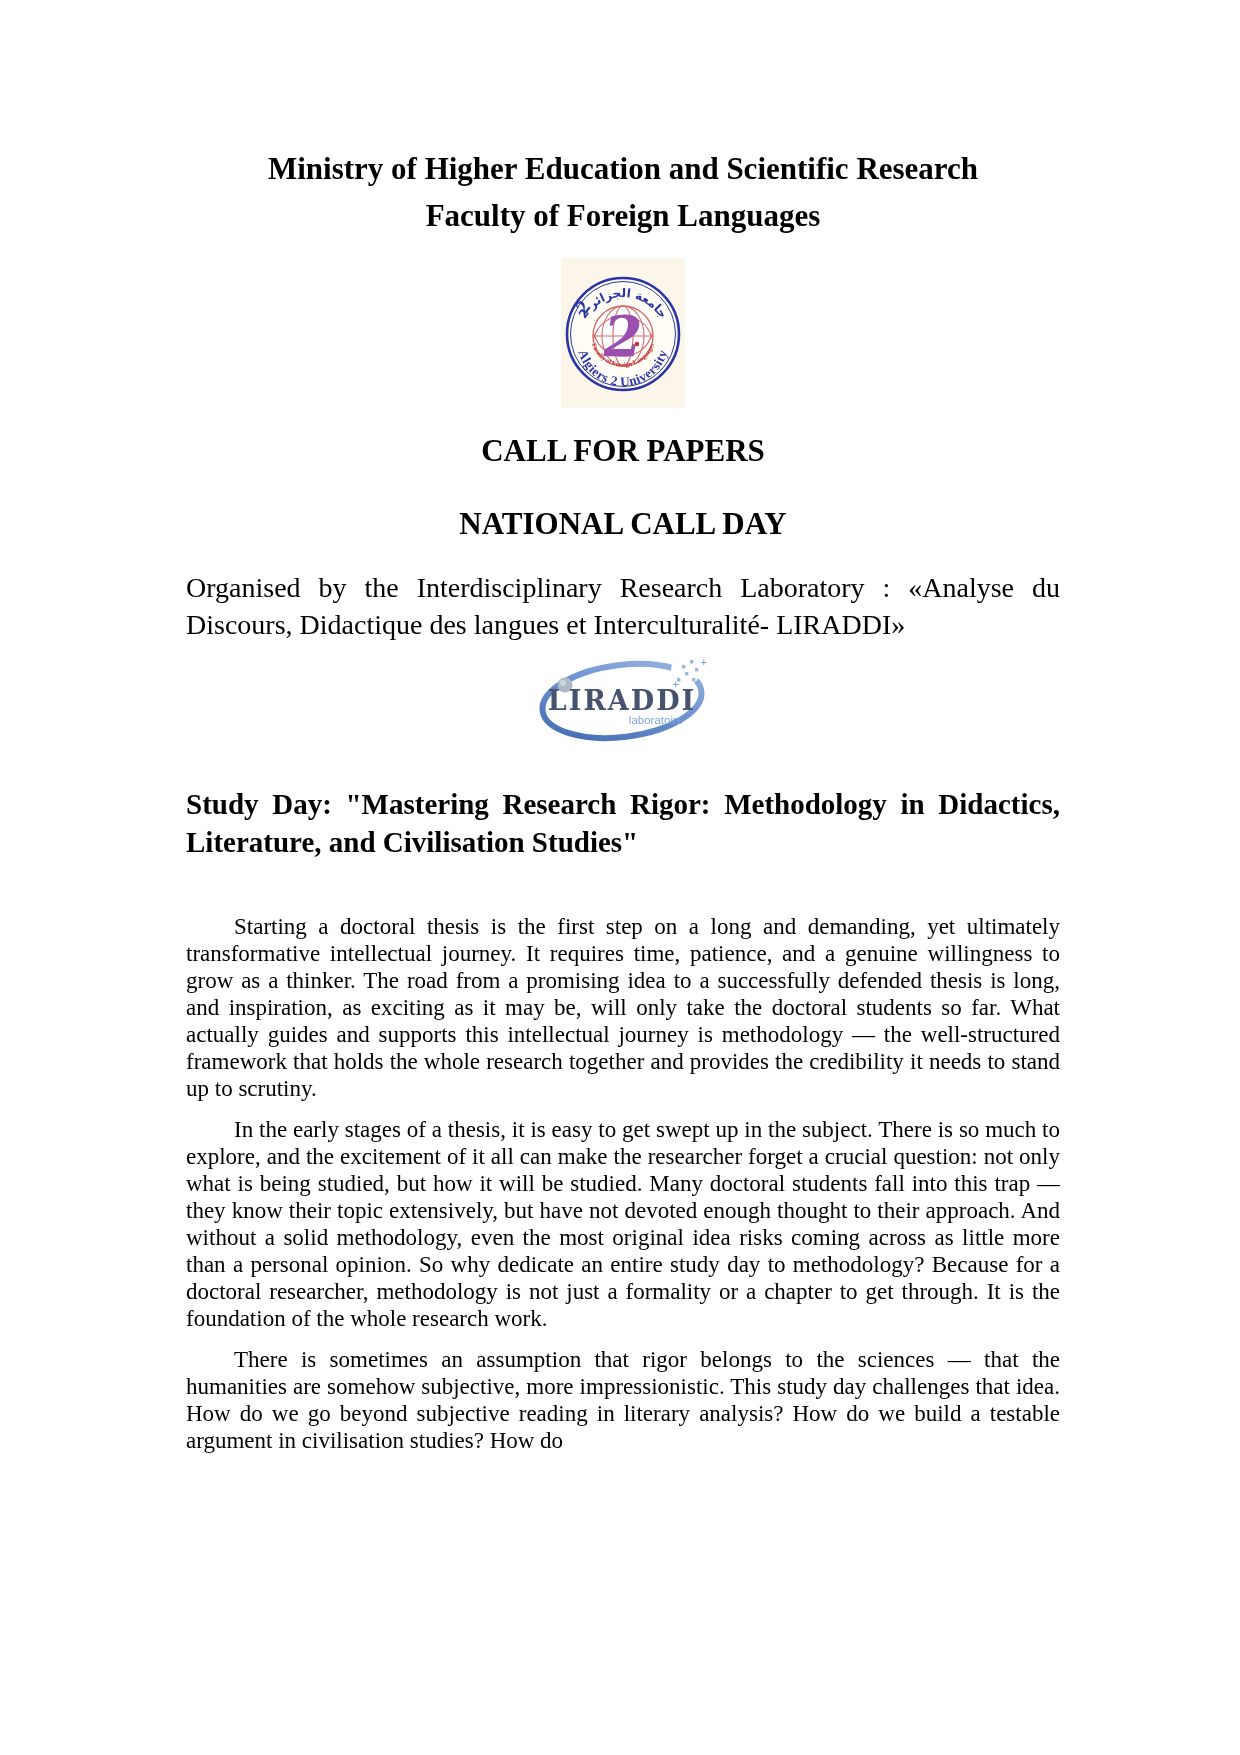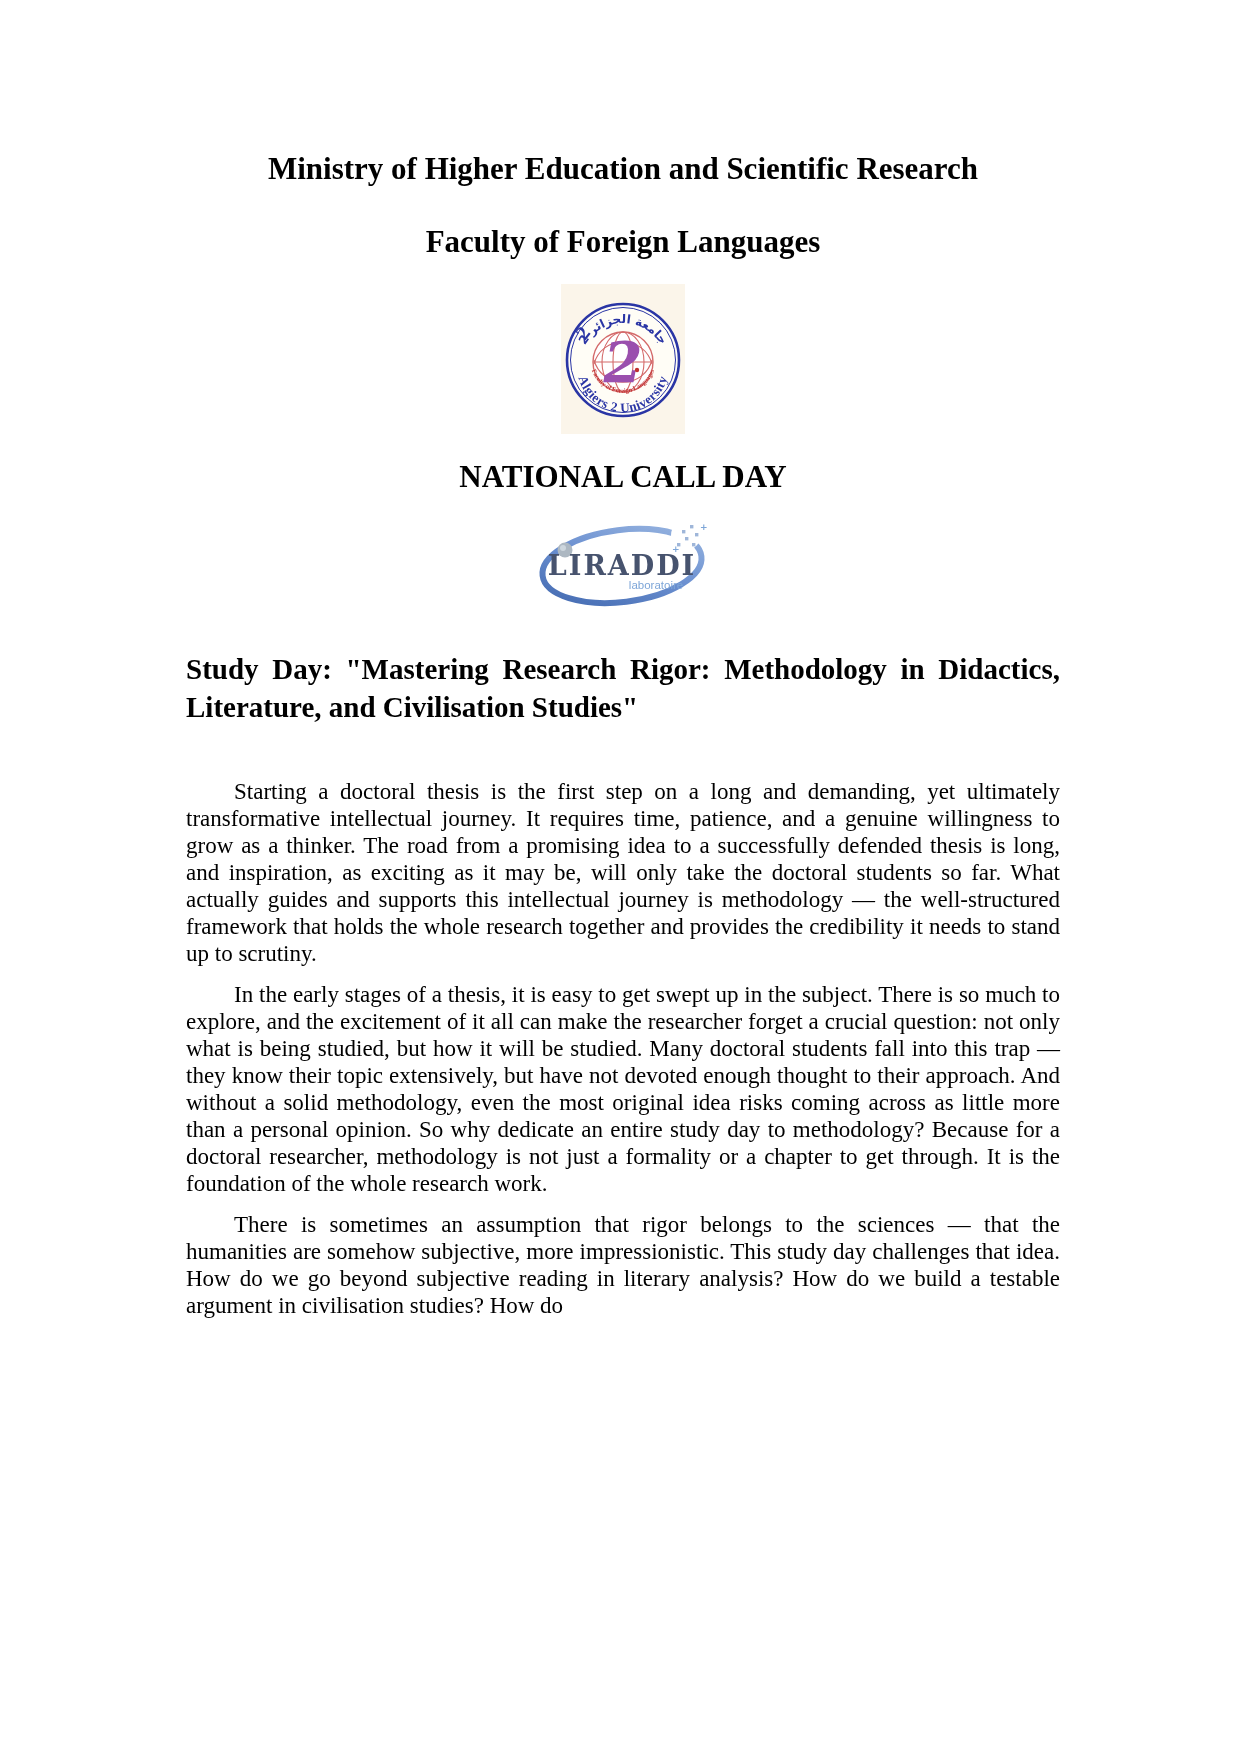--- a/index.html
+++ b/index.html
@@ -18,21 +18,21 @@
   }
   .content {
     padding: 150px 180px 0 186px; 
   }
   .hdr-line {
     text-align: center;
     font-weight: bold;
     font-size: 31px;
     line-height: 37px;
   }
-  .hdr-line.l1 { margin-bottom: 36px; }
+  .hdr-line.l1 { margin-bottom: 10px; }
   .hdr-line.l2 { margin-bottom: 24px; }
   .hdr-line.l3 { margin-bottom: 8px; }
 
   .logo-wrap {
     text-align: center;
     margin: 0 0 20px 0;
   }
   .liraddi-wrap {
     text-align: center;
     margin: 14px 0 36px 0;
@@ -111,22 +111,24 @@
         </text>
 
         <text font-size="13" font-weight="bold" fill="#2a35a5" font-family="'Liberation Serif', serif" letter-spacing="0.5">
           <textPath href="#u-arc-bottom" startOffset="50%" text-anchor="middle">Algiers 2 University</textPath>
         </text>
 
         <text x="0" y="0" transform="translate(24,57) rotate(-52)" font-size="20" font-weight="bold" fill="#2a35a5" font-family="'Liberation Serif', serif">2</text>
       </svg>
     </div>
 
+    <div class="big-heading cfp">CALL FOR PAPERS</div>
     <div class="big-heading nsd">NATIONAL CALL DAY</div>
 
+    <p class="organiser">Organised by the Interdisciplinary Research Laboratory : «Analyse du Discours, Didactique des langues et Interculturalité- LIRADDI»</p>
 
     <div class="liraddi-wrap">
       <svg width="178" height="88" viewBox="0 0 178 88" xmlns="http://www.w3.org/2000/svg">
         <defs>
           <linearGradient id="lgrad" x1="0" y1="1" x2="1" y2="0">
             <stop offset="0" stop-color="#3f66ad"></stop>
             <stop offset="0.5" stop-color="#6a8fd0"></stop>
             <stop offset="1" stop-color="#9db9e2"></stop>
           </linearGradient>
         </defs>

